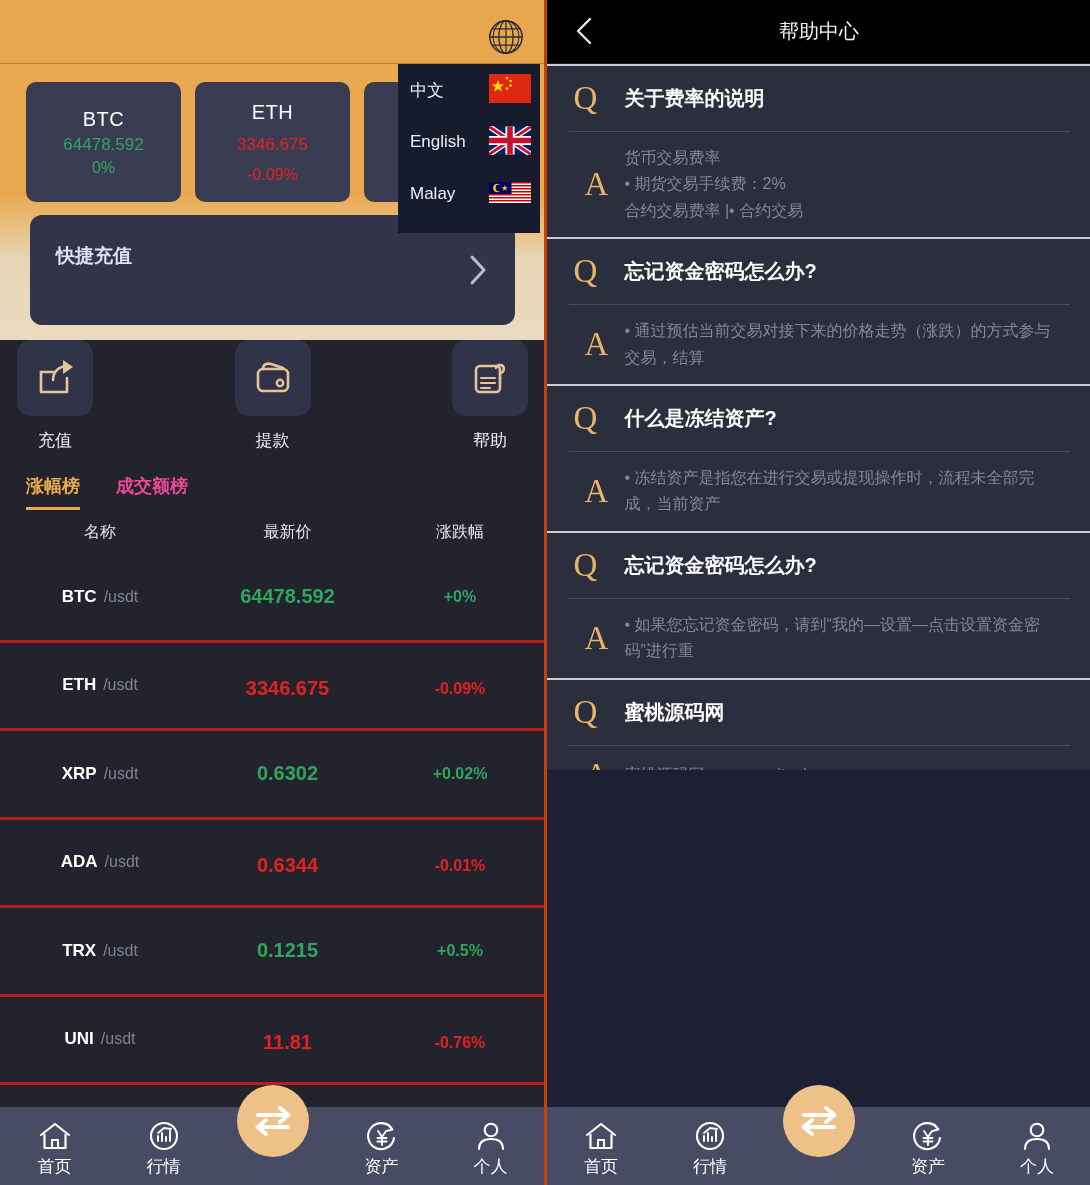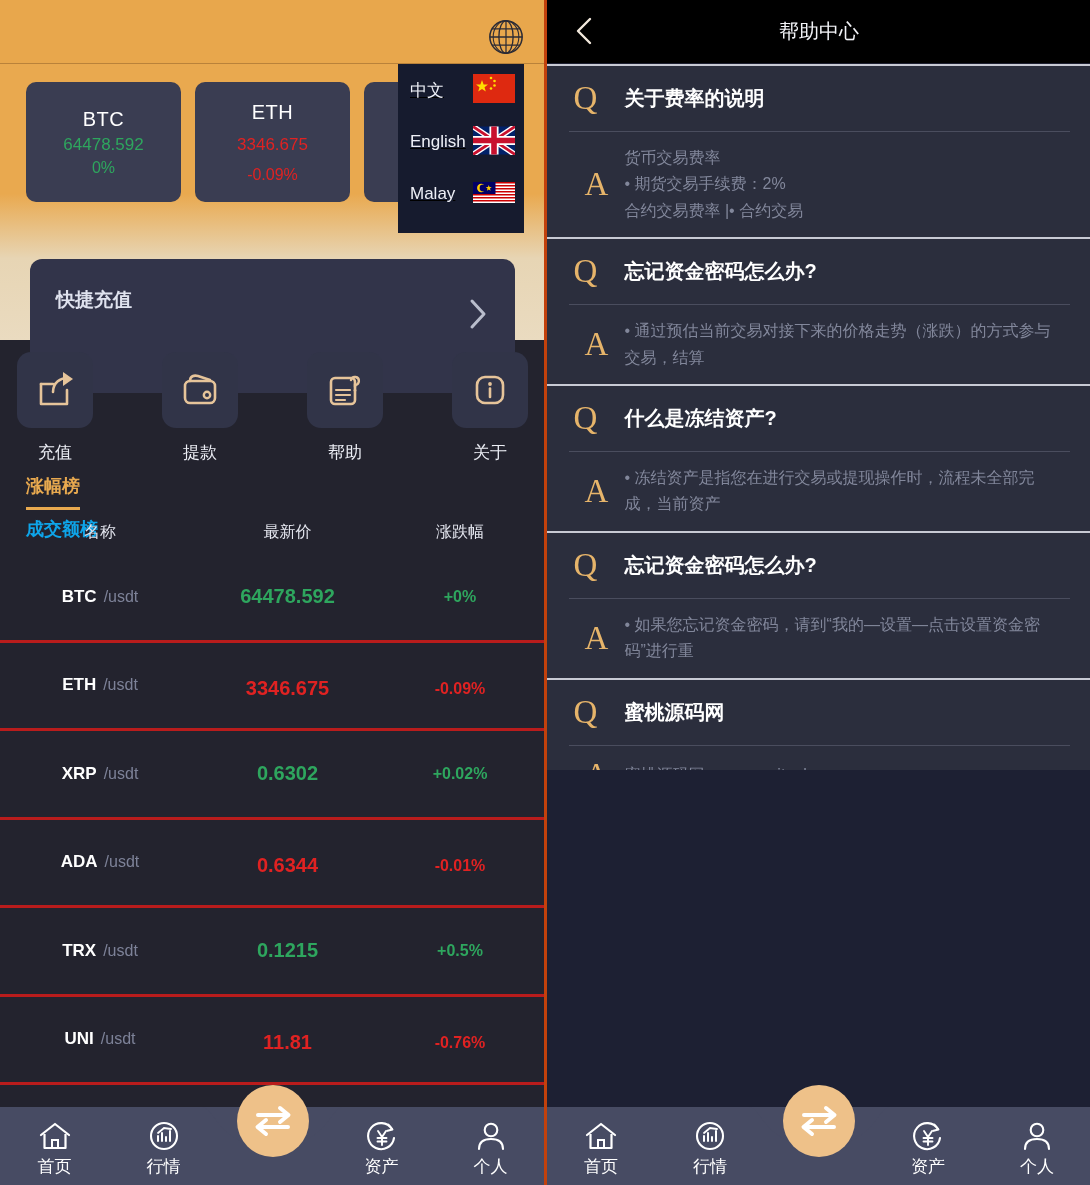--- a/index.html
+++ b/index.html
@@ -15,34 +15,34 @@
   .globe{position:absolute;right:20px;top:18px;width:38px;height:38px;}
 
   .ticker-row{position:absolute;left:0;top:82px;width:545px;height:120px;display:flex;gap:14px;padding-left:26px;box-sizing:border-box;}
   .tcard{width:155px;height:120px;background:#3a3d52;border-radius:10px;display:flex;flex-direction:column;align-items:center;justify-content:center;gap:4px;flex:none;}
   .tcard .sym{color:#ffffff;font-size:20px;letter-spacing:.5px;}
   .tcard .px{font-size:17px;}
   .tcard .ch{font-size:16px;}
   .up{color:#2ea65e;}
   .down{color:#e02222;margin-top:7px;}
 
-  .banner{position:absolute;left:30px;top:215px;width:485px;height:134px;background:#32344a;border-radius:12px;box-sizing:border-box;padding:28px 26px;margin-top:44px;}
+  .banner{position:absolute;left:30px;top:215px;width:485px;height:110px;background:#32344a;border-radius:12px;box-sizing:border-box;padding:28px 26px;}
   .banner-t1{color:#dfe2ee;font-size:19px;font-weight:bold;line-height:1.35;}
   .banner-t2{color:#20e0a8;font-size:19px;font-weight:bold;line-height:1.35;}
   .banner-arrow{position:absolute;right:26px;top:38px;width:22px;height:34px;}
 
-  .quick{position:absolute;left:0;top:352px;width:545px;height:120px;display:flex;justify-content:space-between;padding:0 14px;box-sizing:border-box;gap:32px;}
+  .quick{position:absolute;left:0;top:340px;width:545px;height:120px;display:flex;justify-content:space-between;padding:0 14px;box-sizing:border-box;gap:32px;}
   .qitem{width:82px;display:flex;flex-direction:column;align-items:center;}
   .qbox{width:76px;height:76px;border-radius:14px;background:#313448;display:flex;align-items:center;justify-content:center;}
   .qlabel{margin-top:13px;color:#eceef5;font-size:17px;}
 
-  .tabs{position:absolute;left:26px;top:474px;display:flex;align-items:flex-start;gap:7px;flex-direction:column;}
+  .tabs{position:absolute;left:26px;top:474px;display:flex;align-items:flex-start;gap:36px;}
   .tab{font-size:18px;font-weight:bold;padding-bottom:9px;}
   .tab.active{color:#e8a94f;border-bottom:3px solid #e8a94f;}
-  .tab.idle{color:#0ea5e9;border-bottom:3px solid transparent;}
+  .tab.idle{color:#ec4899;border-bottom:3px solid transparent;}
 
   .thead{position:absolute;left:0;top:522px;width:545px;display:flex;color:#e3e5ee;font-size:16px;}
   .col-a{width:200px;text-align:center;}
   .col-b{width:175px;text-align:center;}
   .col-c{width:170px;text-align:center;}
 
   .mlist{position:absolute;left:0;top:554px;width:545px;}
   .mrow{height:85.5px;display:flex;align-items:center;border-bottom:3px solid #b91c1c;}
   .m-name{width:200px;text-align:center;}
   .m-sym{color:#ffffff;font-size:17px;font-weight:bold;}
@@ -156,30 +156,20 @@
             <line x1="13" y1="27" x2="27" y2="27" stroke="#e6c49a" stroke-width="2.2" stroke-linecap="round"></line>
             <line x1="13" y1="32" x2="22" y2="32" stroke="#e6c49a" stroke-width="2.2" stroke-linecap="round"></line>
             <path d="M28 12 a4 4 0 1 1 4 5 v2" fill="none" stroke="#e6c49a" stroke-width="2.4" stroke-linecap="round"></path>
             <circle cx="32" cy="22.5" r="1.4" fill="#e6c49a"></circle>
           </svg>
         </div>
         <div class="qlabel">帮助</div>
       </div>
 
 
-      <div class="qitem">
-        <div class="qbox">
-          <svg viewBox="0 0 44 44" width="44" height="44">
-            <rect x="9" y="9" width="26" height="26" rx="8" fill="none" stroke="#e6c49a" stroke-width="2.6"></rect>
-            <circle cx="22" cy="16" r="1.9" fill="#e6c49a"></circle>
-            <line x1="22" y1="20.5" x2="22" y2="29" stroke="#e6c49a" stroke-width="2.6" stroke-linecap="round"></line>
-          </svg>
-        </div>
-        <div class="qlabel">关于</div>
-      </div>
     </div>
 
     <div class="tabs">
       <div class="tab active">涨幅榜</div>
       <div class="tab idle">成交额榜</div>
     </div>
 
     <div class="thead">
       <div class="col-a">名称</div>
       <div class="col-b">最新价</div>
@@ -231,21 +221,21 @@
       </div>
       <div class="mrow">
         <div class="m-name">
           <span class="m-sym">DOT</span><span class="m-quote">/usdt</span>
         </div>
         <div class="m-price down"></div>
         <div class="m-chg down"></div>
       </div>
     </div>
 
-    <div style="position:absolute;left:398px;top:64px;width:126px;height:169px;background:#161b2e;z-index:40;text-decoration:underline;">
+    <div style="position:absolute;left:398px;top:64px;width:142px;height:169px;background:#161b2e;z-index:40;">
       <div style="display:flex;align-items:center;justify-content:space-between;height:52px;padding:0 9px 0 12px;">
         <span style="color:#eef0f7;font-size:17px;">中文</span>
         <span>
           <svg width="42" height="29" viewBox="0 0 42 29">
             <rect width="42" height="29" fill="#de2910"></rect>
             <polygon points="9,6 10.6,10.4 15,10.6 11.5,13.3 12.8,17.6 9,15 5.2,17.6 6.5,13.3 3,10.6 7.4,10.4" fill="#ffde00"></polygon>
             <circle cx="18" cy="4" r="1.3" fill="#ffde00"></circle>
               <circle cx="21.5" cy="7" r="1.3" fill="#ffde00"></circle>
             <circle cx="21.5" cy="11.5" r="1.3" fill="#ffde00"></circle>
               <circle cx="18" cy="14.5" r="1.3" fill="#ffde00"></circle>

